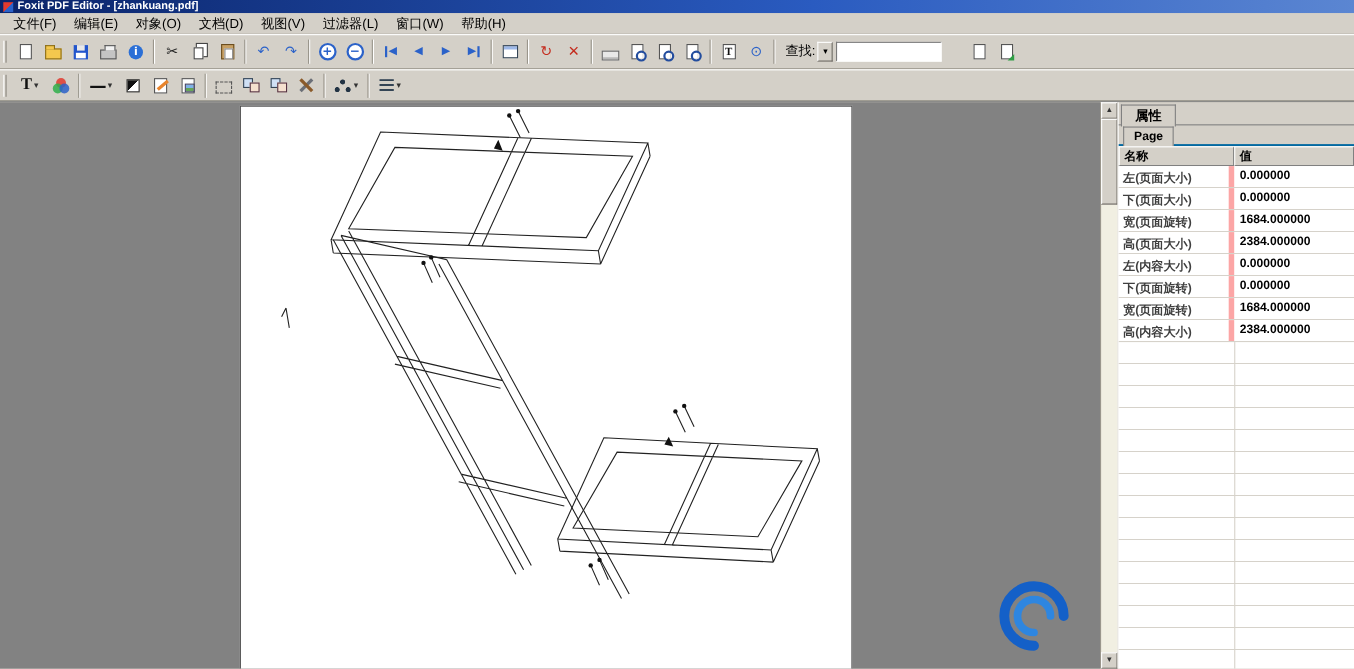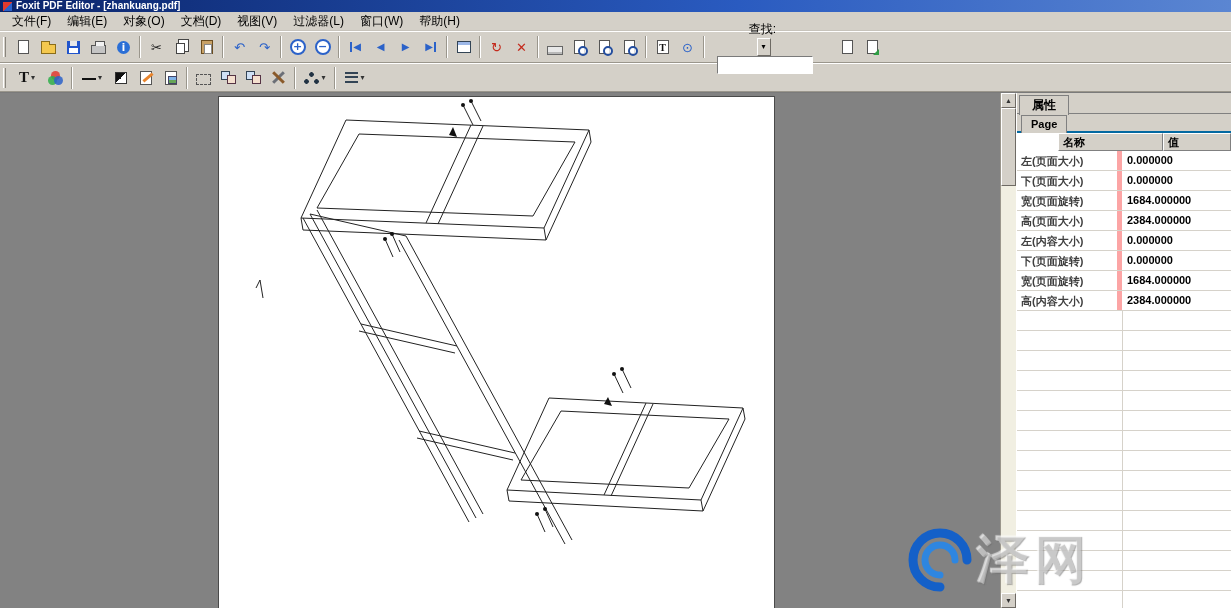--- a/index.html
+++ b/index.html
@@ -82,21 +82,21 @@
   .ic-tools { position:relative; width:15px; height:15px; }
   .ic-tools i { position:absolute; left:6px; top:0; width:3px; height:15px; background:#6b6f77; }
   .ic-tools i.x1 { transform:rotate(45deg); } .ic-tools i.x2 { transform:rotate(-45deg); background:#8a5a2a; }
   .ic-nodes { width:15px; height:12px;
       background:radial-gradient(circle at 2.5px 9.5px,#234 2px,transparent 2.6px),
                  radial-gradient(circle at 7.5px 2.5px,#234 2px,transparent 2.6px),
                  radial-gradient(circle at 12.5px 9.5px,#234 2px,transparent 2.6px); }
   .ic-align { width:13px; height:11px; background:repeating-linear-gradient(to bottom,#345 0 2px,transparent 2px 4.5px); }
 
   
-  .find-group { display:flex; align-items:center; margin-left:6px;flex-direction:column; }
+  .find-group { display:flex; margin-left:6px; }
   .find-label { font-size:12px; color:#000; margin-right:2px; }
   .find-caret { width:14px; height:18px; background:#d4d0c8; border:1px solid; border-color:#fff #6e6a64 #6e6a64 #fff;
                 font-size:8px; text-align:center; line-height:16px; cursor:default; }
   .find-input { width:96px; height:18px; margin-left:3px; border:1px solid; border-color:#7a7a7a #fff #fff #7a7a7a;
                 background:#fff; font-size:12px; padding:0 3px; }
   .gap { width:22px; flex:0 0 auto; }
 
   
   .workspace { position:relative; height:516px; border-top:1px solid #7a7a7a; background:#d4d0c8; }
   .canvas { position:absolute; left:0; top:0; width:1000px; height:100%; background:#828282; overflow:hidden; }
@@ -115,21 +115,21 @@
   
   .props { position:absolute; left:1016px; top:0; width:215px; height:100%; background:#d4d0c8;
            border-left:1px solid #fff; font-size:11px;font-weight:bold; }
   .panel-title-row { height:21px; position:relative; border-bottom:1px solid #808080; }
   .panel-title-tab { position:absolute; left:2px; top:2px; height:20px; padding:0 12px;
            background:#d4d0c8; border:1px solid #808080; border-bottom:none; line-height:19px; font-size:12px; }
   .page-tab-row { height:19px; position:relative; border-bottom:2px solid #0369a1; }
   .page-tab { position:absolute; left:4px; top:1px; height:19px; padding:0 9px;
            background:#d4d0c8; border:1px solid #808080; border-bottom:none; line-height:17px; font-size:11px; }
   .prop-table { position:absolute; top:40px; left:0; right:0; bottom:0; display:flex; flex-direction:column; background:#fff; }
-  .prop-header { display:flex; height:18px; flex:0 0 auto; background:#d4d0c8;margin-left:41px; }
+  .prop-header { display:flex; height:18px; flex:0 0 auto; background:#d4d0c8; }
   .ph-cell { border:1px solid; border-color:#fff #808080 #808080 #fff; padding:1px 4px; line-height:14px; }
   .ph-name { width:105px; } .ph-val { flex:1; }
   .prow { display:flex; height:20px; flex:0 0 auto; border-bottom:1px solid #d6d2ca; background:#fff; }
   .pname { width:105px; padding:3px 0 0 4px; color:#3f3f3f; border-right:5px solid #fca5a5;
            white-space:nowrap; overflow:hidden; }
   .pval { flex:1; padding:3px 0 0 5px; color:#000; white-space:nowrap; overflow:hidden; }
   .pfill { flex:1;
      background-image:linear-gradient(#d6d2ca,#d6d2ca),
                       repeating-linear-gradient(to bottom,transparent 0 19px,#d6d2ca 19px 20px);
      background-size:1px 100%,100% 100%; background-position:105px 0,0 0; background-repeat:no-repeat,repeat; }
@@ -408,16 +408,15 @@
       </div>
       <div class="pfill"></div>
     </div>
   </div>
 
   <div class="watermark">
     <svg width="74" height="74" viewBox="0 0 74 74">
       <path d="M64,37 A27,27 0 1 0 37,64" stroke="#1460c8" stroke-width="9" fill="none" stroke-linecap="round"></path>
       <path d="M52,37 A15,15 0 1 0 37,52" stroke="#2e86e0" stroke-width="7" fill="none" stroke-linecap="round"></path>
     </svg>
-    <span class="wm-text">泽网</span>
   </div>
 
 </div>
 
 </body></html>

